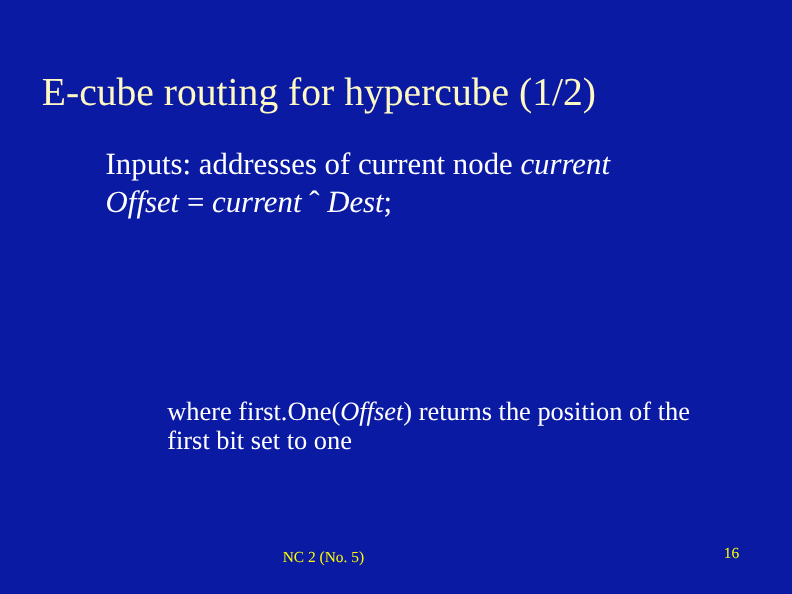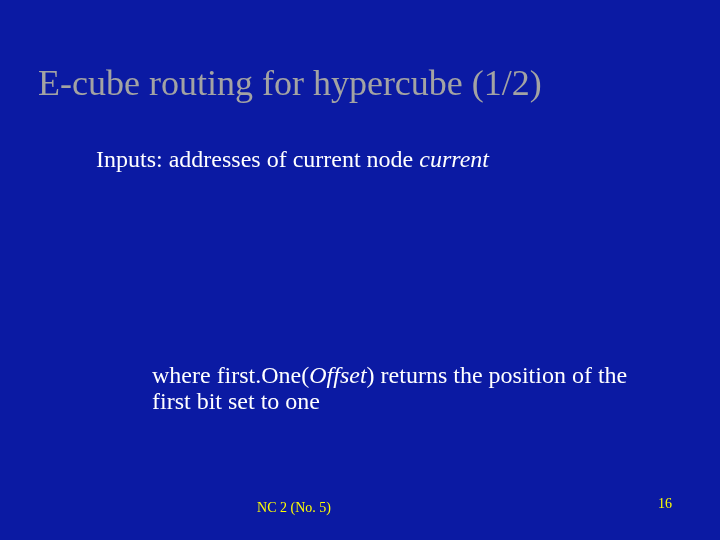--- a/index.html
+++ b/index.html
@@ -9,32 +9,32 @@
     height: 540px;
     overflow: hidden;
   }
   body {
     background: #0b1aa3;
     font-family: "Times New Roman", Times, serif;
     color: #ffffff;
     position: relative;
   }
   .title {
-    color: #a3a3a3;
+    color: #fef9c3;
     font-size: 36px;
     font-weight: normal;
     position: absolute;
     top: 62px;
     left: 38px;
   }
   .body-block {
     position: absolute;
-    top: 144px;
+    top: 132px;
     left: 96px;
-    font-size: 24px;
+    font-size: 28px;
     line-height: 1.25;
   }
   .body-block .indent {
     padding-left: 70px;
   }
   .expl {
     position: absolute;
     top: 362px;
     left: 152px;
     width: 510px;
@@ -62,20 +62,23 @@
 </style>
 </head>
 <body>
 
 <div class="title">E-cube routing for hypercube (1/2)</div>
 
 <div class="body-block">
   <div>
     <span>Inputs: addresses of current node </span><span class="ital">current</span>
   </div>
+  <div>
+    <span class="ital">Offset</span><span> = </span><span class="ital">current</span><span> ˆ </span><span class="ital">Dest</span><span>;</span>
+  </div>
 </div>
 
 <div class="expl">
   <span>where first.One(</span><span class="ital">Offset</span><span>) returns the position of the first bit set to one</span>
 </div>
 
 <div class="footer-center">NC 2 (No. 5)</div>
 <div class="footer-right">16</div>
 
 </body></html>

